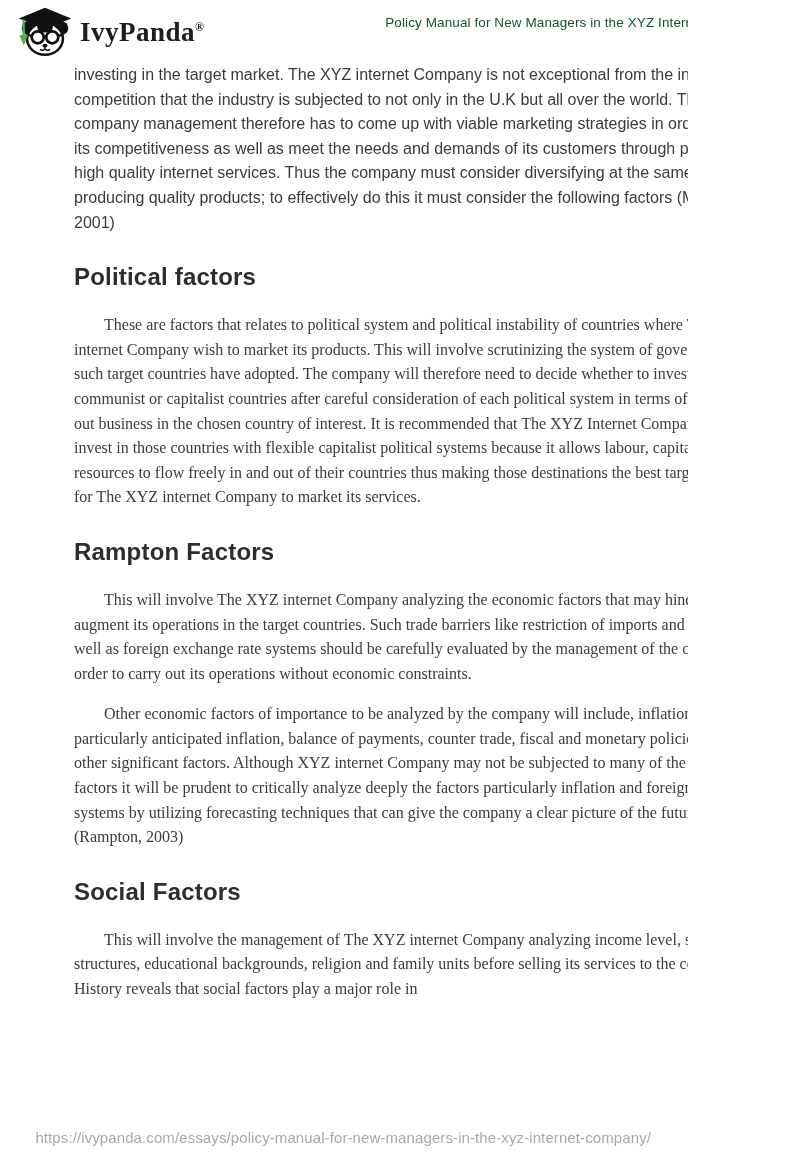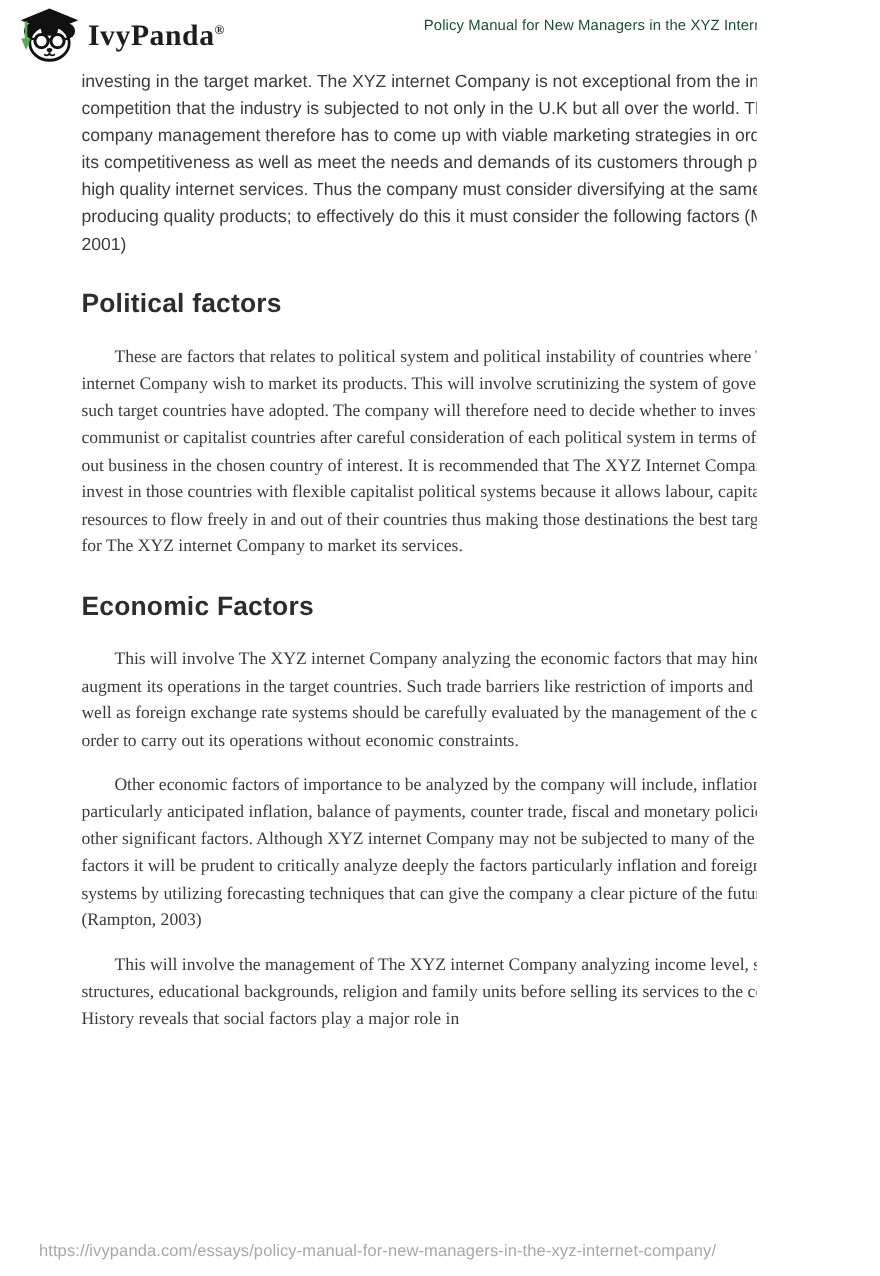--- a/index.html
+++ b/index.html
@@ -70,21 +70,22 @@
       </span>
       <span class="brand-name"><span>IvyPanda</span><sup>®</sup></span>
     </div>
     <div class="doc-title">Policy Manual for New Managers in the XYZ Internet Company</div>
   </div>
 
   <div class="content">
     <p class="para">investing in the target market. The XYZ internet Company is not exceptional from the intense competition that the industry is subjected to not only in the U.K but all over the world. The company management therefore has to come up with viable marketing strategies in order to attain its competitiveness as well as meet the needs and demands of its customers through provision of high quality internet services. Thus the company must consider diversifying at the same time producing quality products; to effectively do this it must consider the following factors (Maundy, 2001)</p>
     <h2 class="heading">Political factors</h2>
     <p class="para indented">These are factors that relates to political system and political instability of countries where The XYZ internet Company wish to market its products. This will involve scrutinizing the system of government that such target countries have adopted. The company will therefore need to decide whether to invest in communist or capitalist countries after careful consideration of each political system in terms of carrying out business in the chosen country of interest. It is recommended that The XYZ Internet Company should invest in those countries with flexible capitalist political systems because it allows labour, capital and resources to flow freely in and out of their countries thus making those destinations the best target markets for The XYZ internet Company to market its services.</p>
-    <h2 class="heading">Economic Factors</h2>
+    <h2 class="heading">Rampton Factors</h2>
     <p class="para indented">This will involve The XYZ internet Company analyzing the economic factors that may hinder or augment its operations in the target countries. Such trade barriers like restriction of imports and exports as well as foreign exchange rate systems should be carefully evaluated by the management of the company in order to carry out its operations without economic constraints.</p>
     <p class="para indented">Other economic factors of importance to be analyzed by the company will include, inflation particularly anticipated inflation, balance of payments, counter trade, fiscal and monetary policies among other significant factors. Although XYZ internet Company may not be subjected to many of the above factors it will be prudent to critically analyze deeply the factors particularly inflation and foreign exchange systems by utilizing forecasting techniques that can give the company a clear picture of the future. (Rampton, 2003)</p>
+    <h2 class="heading">Social Factors</h2>
     <p class="para indented">This will involve the management of The XYZ internet Company analyzing income level, social structures, educational backgrounds, religion and family units before selling its services to the community. History reveals that social factors play a major role in</p>
   </div>
 
   <div class="footer-url">https://ivypanda.com/essays/policy-manual-for-new-managers-in-the-xyz-internet-company/</div>
 
 </div>
 
 </body></html>

